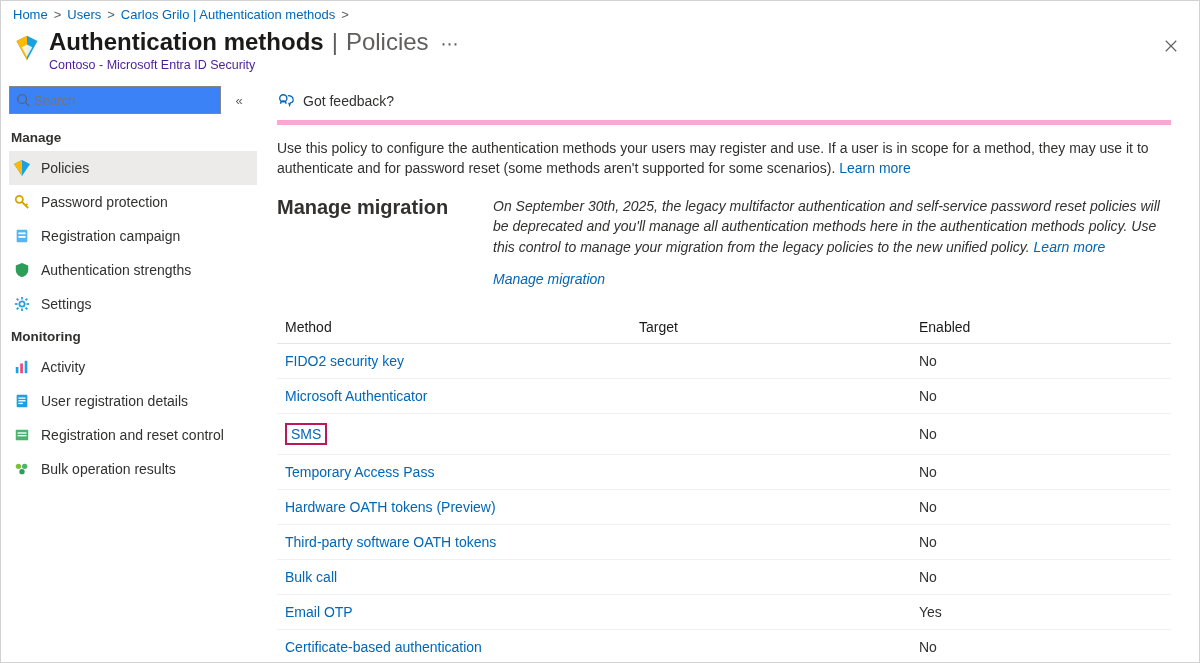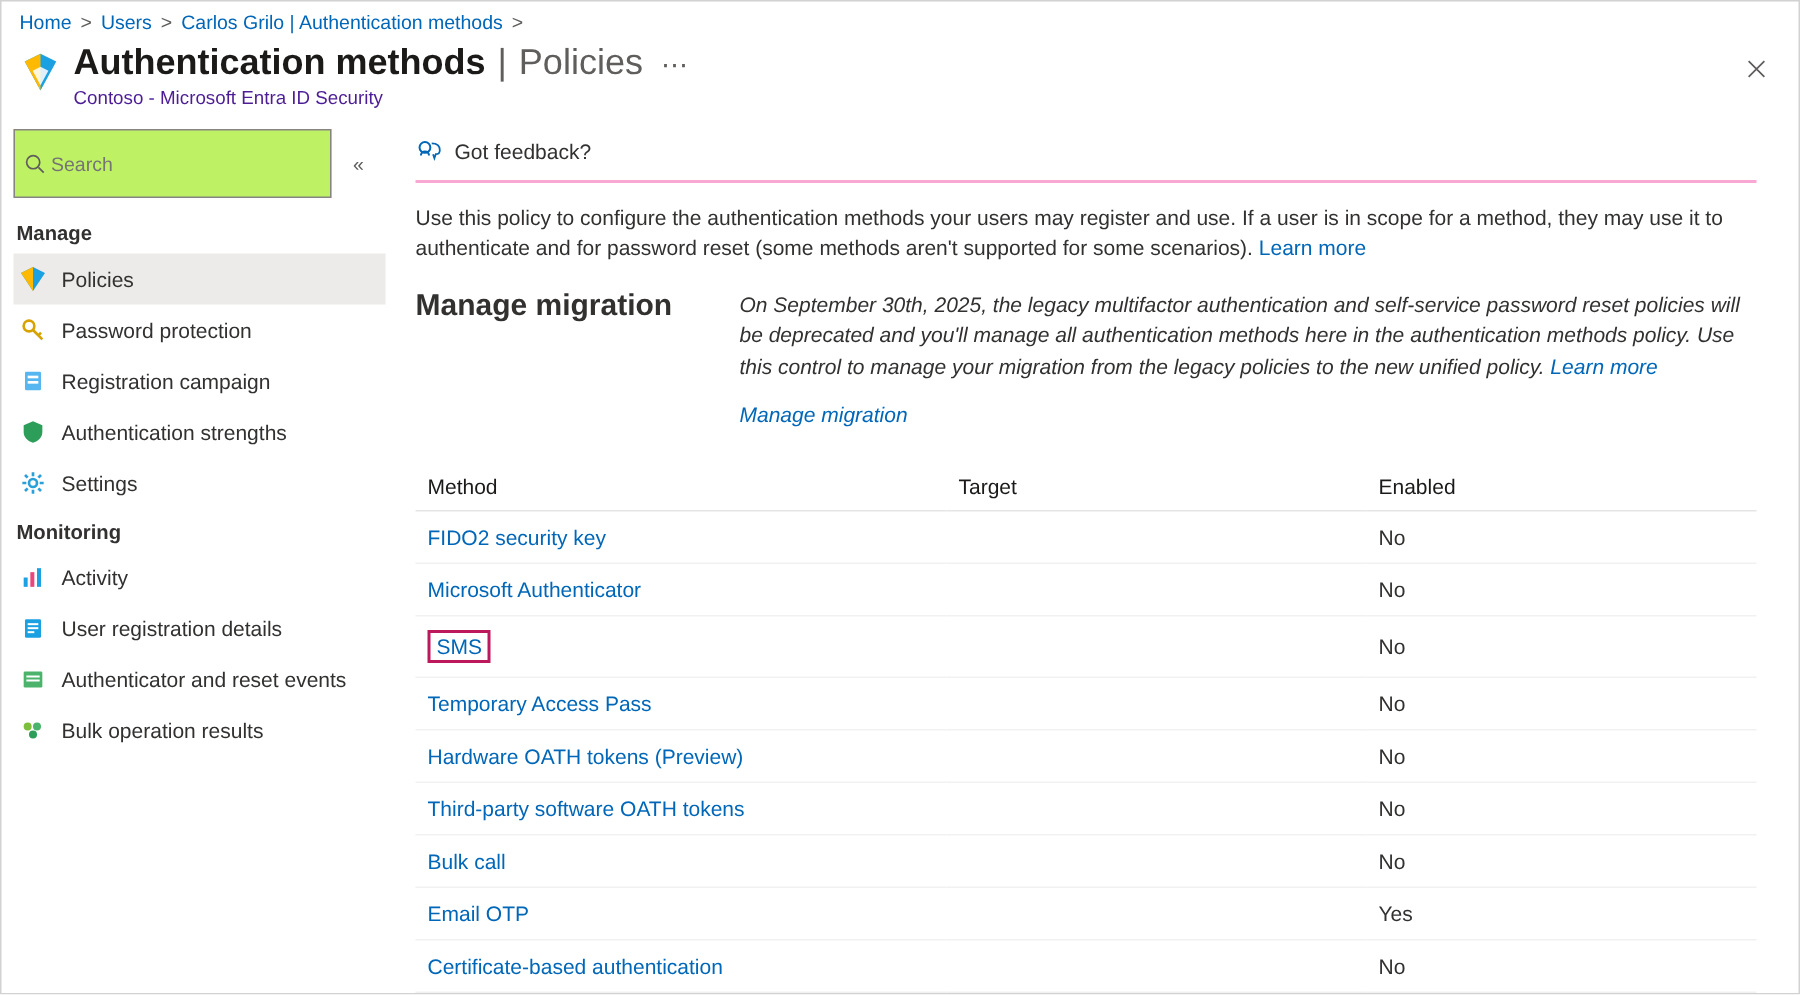--- a/index.html
+++ b/index.html
@@ -17,31 +17,31 @@
   .title-strong { font-size:24px; font-weight:600; color:#1b1a19; }
   .title-light { font-size:24px; font-weight:400; color:#605e5c; }
   .title-divider { font-size:24px; font-weight:300; color:#605e5c; }
   .ellipsis { color:#605e5c; font-size:18px; letter-spacing:2px; margin-left:4px; cursor:pointer;}
   .subtitle { font-size:12.5px; color:#4c1d95; margin-top:2px; }
   .close-x { margin-left:auto; margin-top:6px; width:24px; height:24px; display:flex; align-items:center; justify-content:center; cursor:pointer; color:#605e5c; font-size:16px;}
   
   .body { flex:1 1 auto; display:flex; overflow:hidden; }
   .sidebar { width:256px; flex:0 0 256px; border-right:none; padding:4px 0 0 8px; }
   .search-row { display:flex; align-items:center; gap:8px; padding:0 8px 8px 0;}
-  .search-box { flex:1 1 auto; display:flex; align-items:center; border:1px solid #878582; height:46px; padding:0 6px; background:#bef264;}
+  .search-box { flex:1 1 auto; display:flex; align-items:center; border:1px solid #878582; height:28px; padding:0 6px; background:#3b82f6;}
   .search-box svg { width:14px; height:14px; color:#605e5c; margin-right:4px;}
   .search-box input { border:none; outline:none; flex:1; font-size:13px; color:#323130; background:transparent;}
   .collapse-chevron { color:#605e5c; cursor:pointer; width:20px; text-align:center; font-size:13px;}
   .section-head { font-weight:600; font-size:13.5px; padding:8px 0 6px 2px; }
   .nav-item { display:flex; align-items:center; gap:10px; height:34px; padding:0 8px 0 4px; font-size:14px; cursor:pointer; color:#323130;}
   .nav-item.active { background:#edebe9; }
   .nav-item .icon { width:18px; height:18px; display:flex; align-items:center; justify-content:center; flex:0 0 18px;}
   
   .main { flex:1 1 auto; padding:10px 28px 0 20px; overflow:auto; }
-  .feedback-row { display:flex; align-items:center; gap:8px; padding-bottom:10px; border-bottom:2px solid #f9a8d4; }
+  .feedback-row { display:flex; align-items:center; gap:8px; padding-bottom:10px; border-bottom:5px solid #f9a8d4; }
   .feedback-row svg { width:18px; height:18px; color:#0067b8;}
   .feedback-row span { font-size:14px; color:#323130;}
   .intro { padding:14px 0 18px 0; font-size:14px; color:#323130; line-height:1.4;}
   .intro a, .link { color:#0067b8; text-decoration:none; cursor:pointer;}
   .migration-row { display:flex; align-items:flex-start; gap:36px; padding-bottom:8px;}
   .migration-title { font-size:20px; font-weight:600; flex:0 0 180px; white-space:nowrap;}
   .migration-body { flex:1 1 auto; font-size:14px; color:#323130; line-height:1.45;font-style:italic;}
   .migration-body .link.block { display:inline-block; margin-top:12px;}
   
   table.methods { width:100%; border-collapse:collapse; margin-top:14px; }
@@ -185,21 +185,21 @@
         <span>User registration details</span>
       </div>
       <div class="nav-item">
         <span class="icon">
           <svg viewBox="0 0 18 18" width="16" height="16">
               <rect x="2" y="3" width="14" height="12" rx="1" fill="#4bb36b"></rect>
               <rect x="4" y="6" width="10" height="1.5" fill="#fff"></rect>
               <rect x="4" y="9" width="10" height="1.5" fill="#fff"></rect>
             </svg>
         </span>
-        <span>Authenticator and reset events</span>
+        <span>Registration and reset control</span>
       </div>
       <div class="nav-item">
         <span class="icon">
           <svg viewBox="0 0 18 18" width="16" height="16">
               <circle cx="5" cy="6" r="3" fill="#7cbf3a"></circle>
               <circle cx="12" cy="6" r="3" fill="#4bb36b"></circle>
               <circle cx="9" cy="12" r="3" fill="#2d9d5a"></circle>
             </svg>
         </span>
         <span>Bulk operation results</span>

